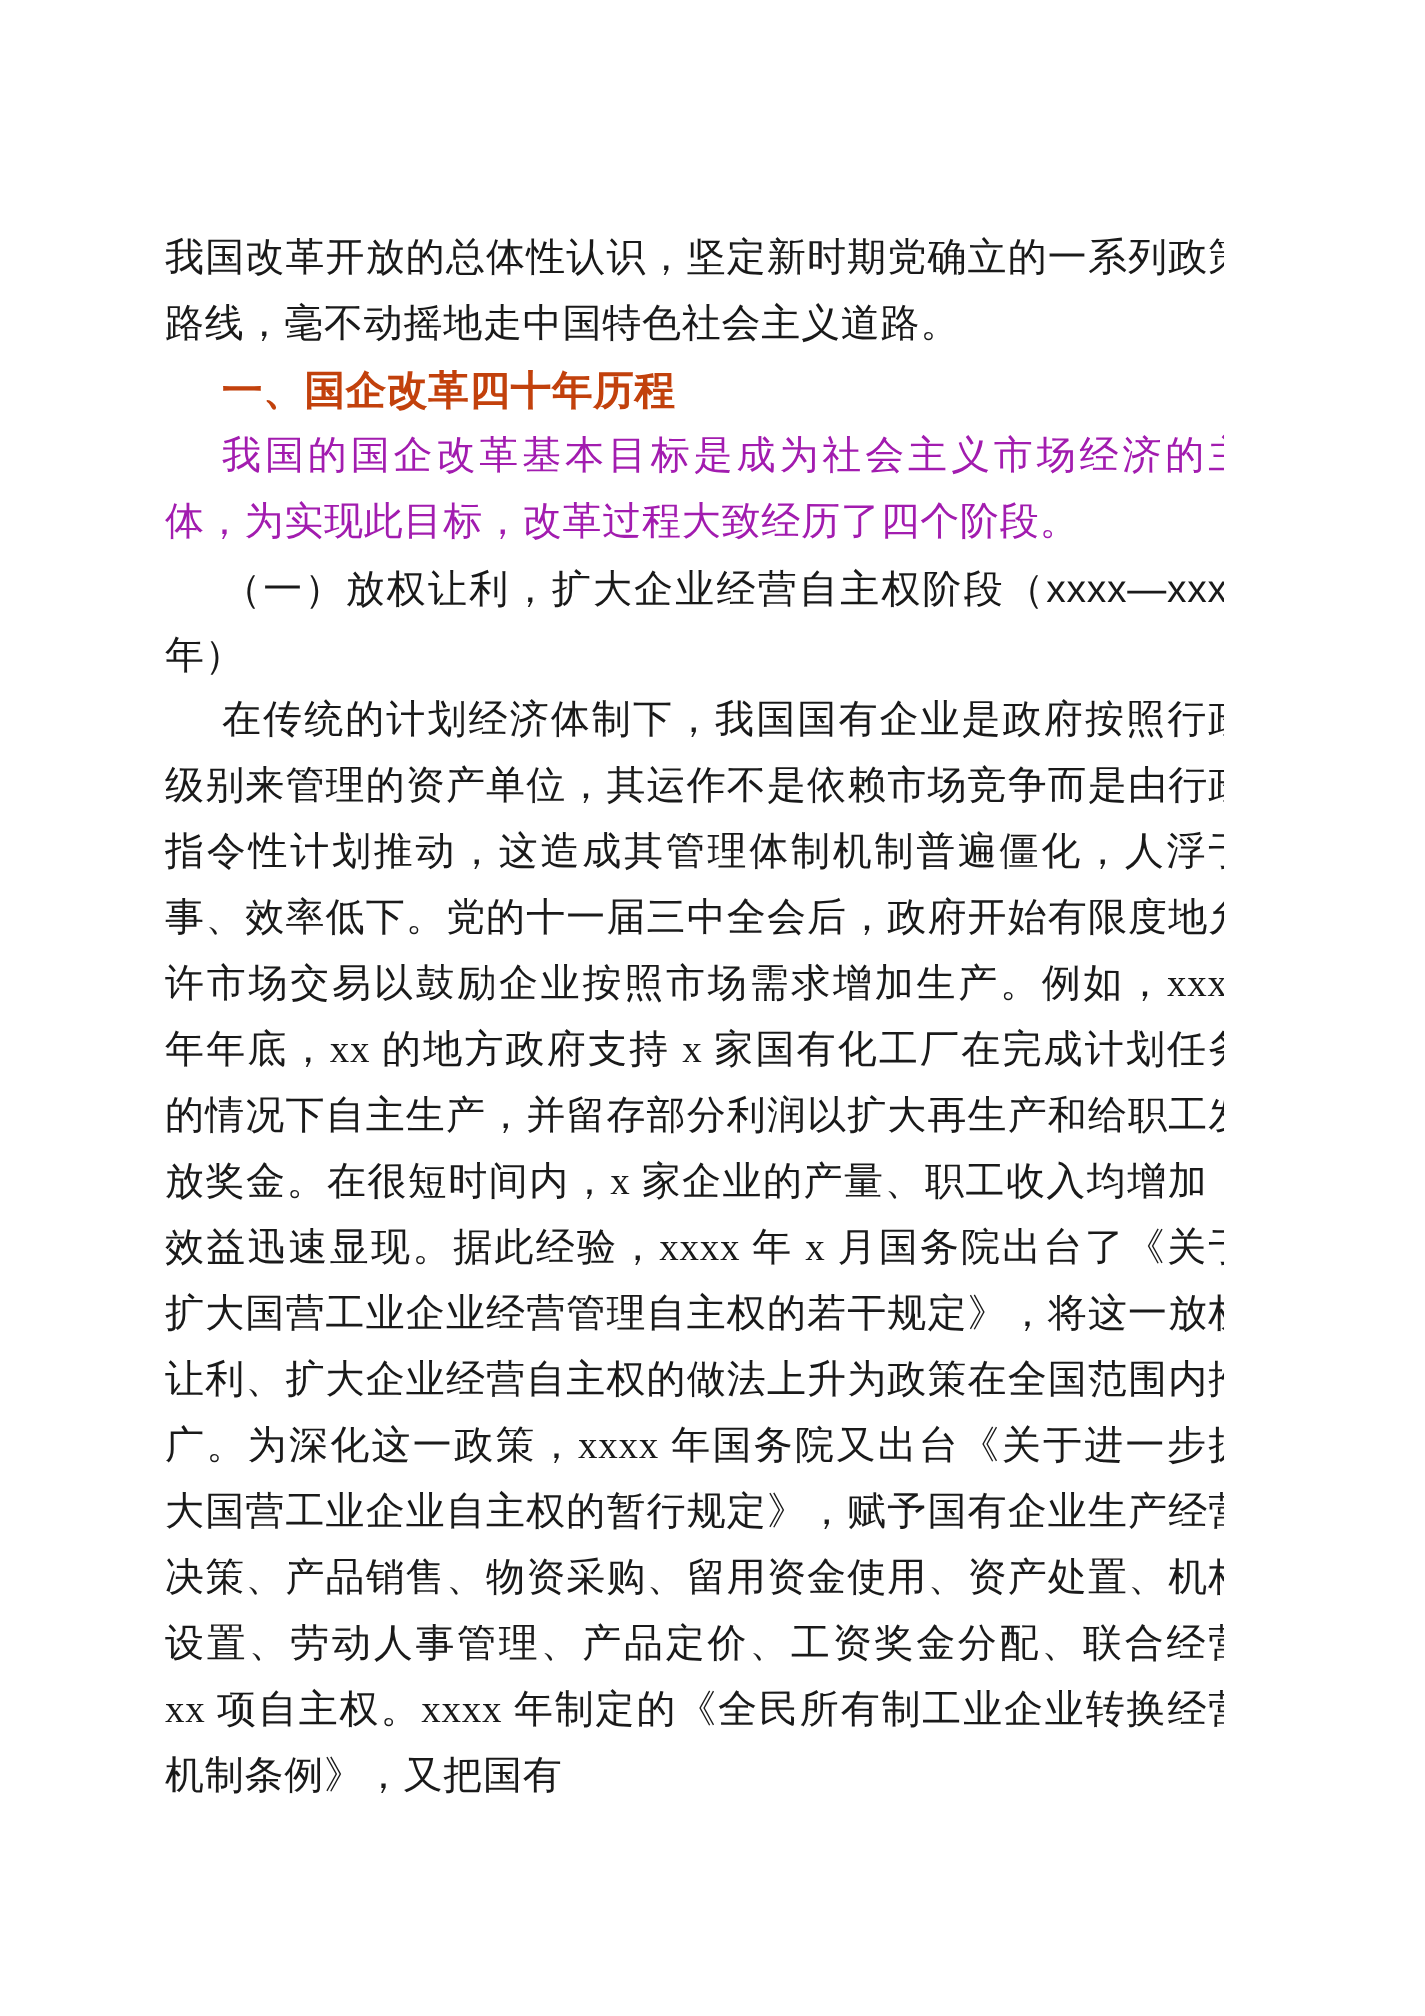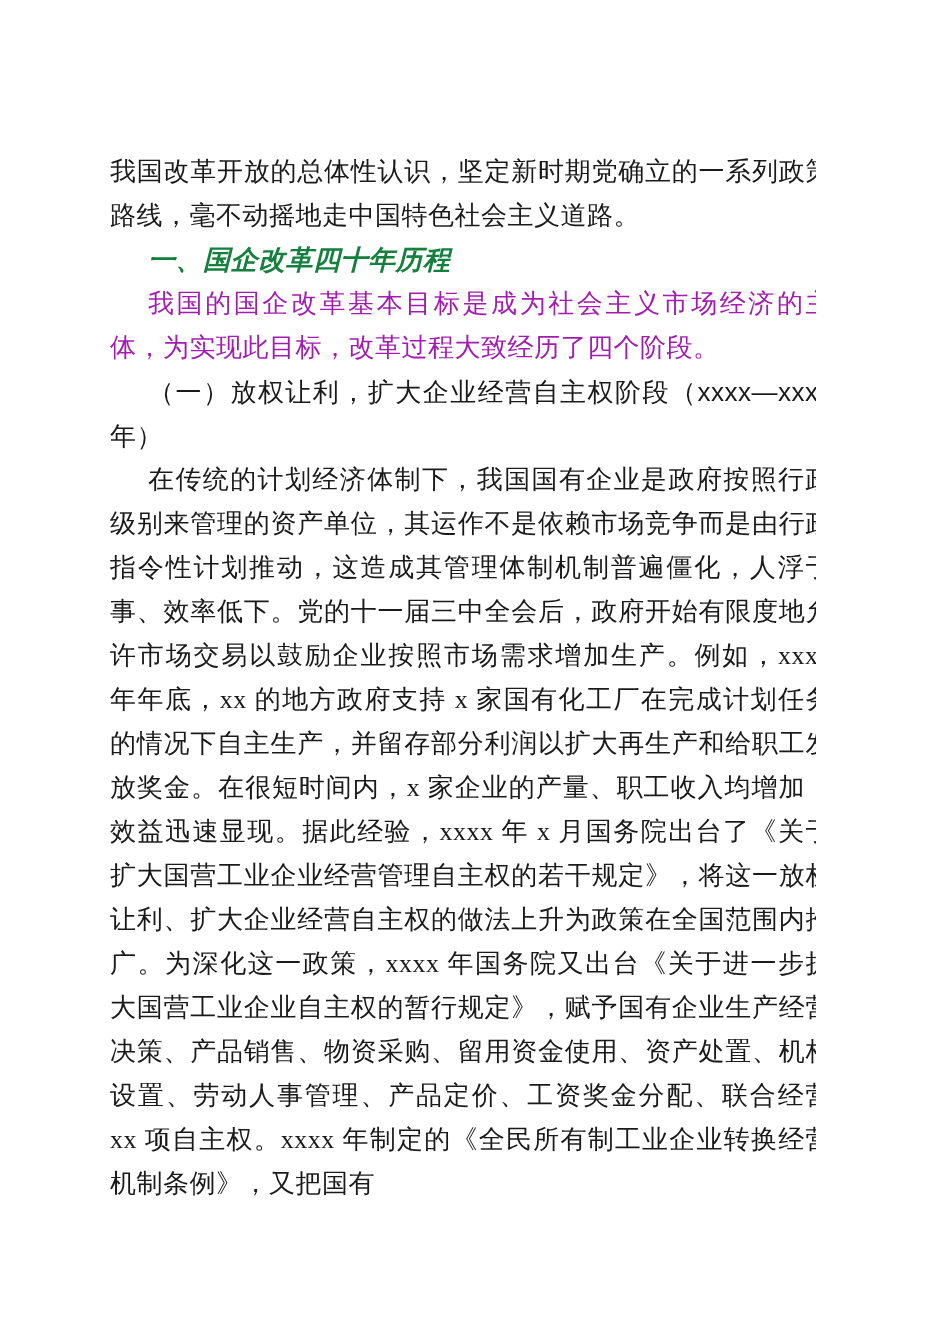--- a/index.html
+++ b/index.html
@@ -43,18 +43,18 @@
     font-family: Liberation Sans, sans-serif;
     font-weight: 400;
   }
 </style>
 </head>
 <body>
 
 <div class="page" style="background: rgb(255, 255, 255);">
   <main class="content" id="doc-content">
       <p class="para body" style="color: rgb(26, 26, 26);">我国改革开放的总体性认识，坚定新时期党确立的一系列政策路线，毫不动摇地走中国特色社会主义道路。</p>
-      <p class="para heading1 indent" style="color: #15803d; font-style: italic;">一、国企改革四十年历程</p>
+      <p class="para heading1 indent" style="color: #c2410c;">一、国企改革四十年历程</p>
       <p class="para body indent" style="color: #a21caf;">我国的国企改革基本目标是成为社会主义市场经济的主体，为实现此目标，改革过程大致经历了四个阶段。</p>
       <p class="para heading2 indent" style="color: rgb(26, 26, 26);">（一）放权让利，扩大企业经营自主权阶段（xxxx—xxxx年）</p>
       <p class="para body indent" style="color: rgb(26, 26, 26);">在传统的计划经济体制下，我国国有企业是政府按照行政级别来管理的资产单位，其运作不是依赖市场竞争而是由行政指令性计划推动，这造成其管理体制机制普遍僵化，人浮于事、效率低下。党的十一届三中全会后，政府开始有限度地允许市场交易以鼓励企业按照市场需求增加生产。例如，xxxx 年年底，xx 的地方政府支持 x 家国有化工厂在完成计划任务的情况下自主生产，并留存部分利润以扩大再生产和给职工发放奖金。在很短时间内，x 家企业的产量、职工收入均增加，效益迅速显现。据此经验，xxxx 年 x 月国务院出台了《关于扩大国营工业企业经营管理自主权的若干规定》，将这一放权让利、扩大企业经营自主权的做法上升为政策在全国范围内推广。为深化这一政策，xxxx 年国务院又出台《关于进一步扩大国营工业企业自主权的暂行规定》，赋予国有企业生产经营决策、产品销售、物资采购、留用资金使用、资产处置、机构设置、劳动人事管理、产品定价、工资奖金分配、联合经营 xx 项自主权。xxxx 年制定的《全民所有制工业企业转换经营机制条例》，又把国有</p>
     </main>
 </div>
 
 </body></html>

